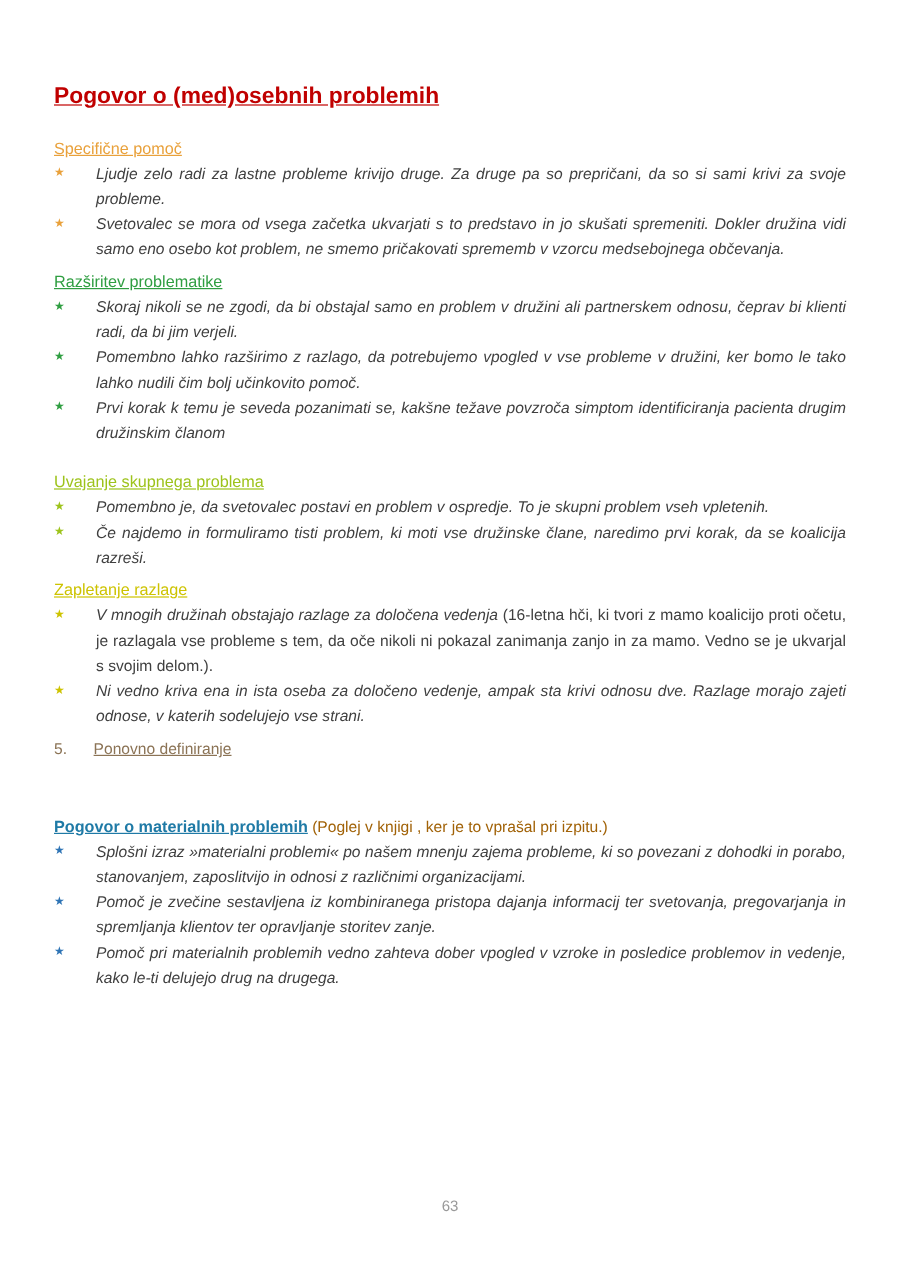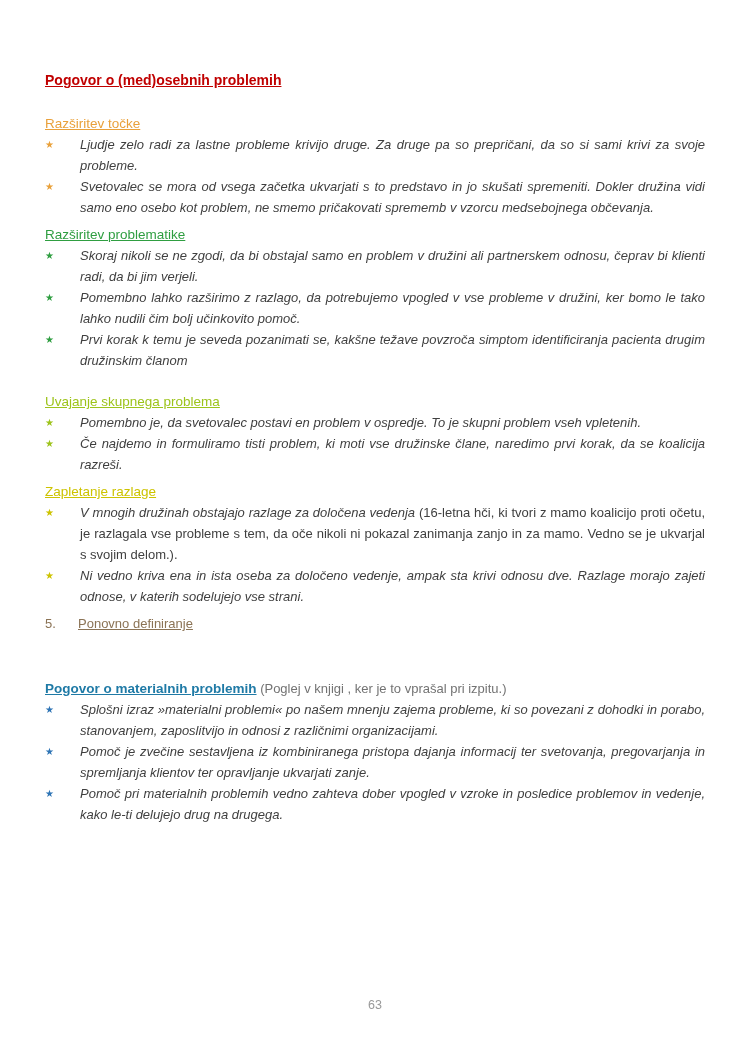--- a/index.html
+++ b/index.html
@@ -15,21 +15,21 @@
   .content {
     position: absolute;
     top: 70px;
     left: 45px;
     width: 660px;
     font-size: 13px;
     line-height: 21px;
   }
   .main-title {
     font-weight: bold;
-    font-size: 14px;
+    font-size: 19px;
     text-decoration: underline;
     margin-bottom: 22px;
   }
   .section { margin-top: 6px; }
   .section-heading {
     text-decoration: underline;
     font-size: 13.5px;
   }
   .bullet-row { display: flex; }
   .bullet-star {
@@ -50,40 +50,40 @@
   }
   .numbered-item .num { flex: 0 0 33px; }
   .numbered-item .num-label { text-decoration: underline; }
   .material-block { margin-top: 44px; }
   .material-heading-line { font-size: 13px; }
   .material-title {
     font-weight: bold;
     font-size: 13.5px;
     text-decoration: underline;
   }
-  .material-note { color: #737373; }
+  .material-note { color: #a16207; }
   .page-number {
     position: absolute;
     top: 998px;
     left: 0;
     width: 100%;
     text-align: center;
     font-size: 12.5px;
     color: #999999;
   }
 </style>
 </head>
 <body>
 
 <div class="content">
 
   <div class="main-title" style="color: rgb(192, 0, 0);">Pogovor o (med)osebnih problemih</div>
 
   <div class="section">
-    <div class="section-heading" style="color: rgb(233, 161, 59);">Razširitev točke</div>
+    <div class="section-heading" style="color: rgb(233, 161, 59);">Specifične pomoč</div>
     <div class="bullet-row">
       <span class="bullet-star" style="color: rgb(233, 161, 59);">★</span>
       <div class="bullet-text"><span>Ljudje zelo radi za lastne probleme krivijo druge. Za druge pa so prepričani, da so si sami krivi za svoje probleme.</span><span class="regular-part"></span></div>
     </div>
     <div class="bullet-row">
       <span class="bullet-star" style="color: rgb(233, 161, 59);">★</span>
       <div class="bullet-text"><span>Svetovalec se mora od vsega začetka ukvarjati s to predstavo in jo skušati spremeniti. Dokler družina vidi samo eno osebo kot problem, ne smemo pričakovati sprememb v vzorcu medsebojnega občevanja.</span><span class="regular-part"></span></div>
     </div>
   </div>
 
@@ -135,21 +135,21 @@
   <div class="material-block">
     <div class="material-heading-line">
       <span class="material-title" style="color: rgb(31, 122, 166);">Pogovor o materialnih problemih</span><span class="material-note"> (Poglej v knjigi , ker je to vprašal pri izpitu.)</span>
     </div>
     <div class="bullet-row">
       <span class="bullet-star" style="color: rgb(46, 116, 181);">★</span>
       <div class="bullet-text"><span>Splošni izraz »materialni problemi« po našem mnenju zajema probleme, ki so povezani z dohodki in porabo, stanovanjem, zaposlitvijo in odnosi z različnimi organizacijami.</span><span class="regular-part"></span></div>
     </div>
     <div class="bullet-row">
       <span class="bullet-star" style="color: rgb(46, 116, 181);">★</span>
-      <div class="bullet-text"><span>Pomoč je zvečine sestavljena iz kombiniranega pristopa dajanja informacij ter svetovanja, pregovarjanja in spremljanja klientov ter opravljanje ukvarjati zanje.</span><span class="regular-part"></span></div>
+      <div class="bullet-text"><span>Pomoč je zvečine sestavljena iz kombiniranega pristopa dajanja informacij ter svetovanja, pregovarjanja in spremljanja klientov ter opravljanje storitev zanje.</span><span class="regular-part"></span></div>
     </div>
     <div class="bullet-row">
       <span class="bullet-star" style="color: rgb(46, 116, 181);">★</span>
       <div class="bullet-text"><span>Pomoč pri materialnih problemih vedno zahteva dober vpogled v vzroke in posledice problemov in vedenje, kako le-ti delujejo drug na drugega.</span><span class="regular-part"></span></div>
     </div>
   </div>
 
 </div>
 
 <div class="page-number">63</div>

